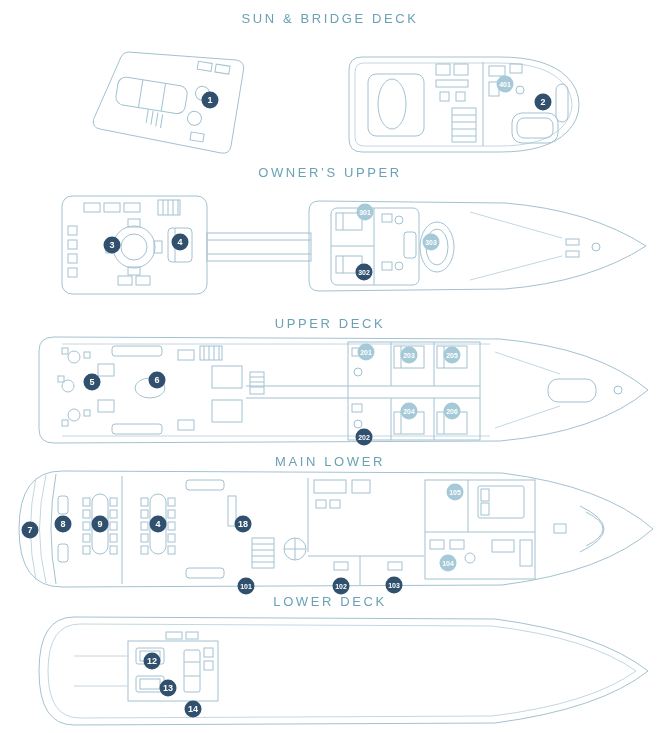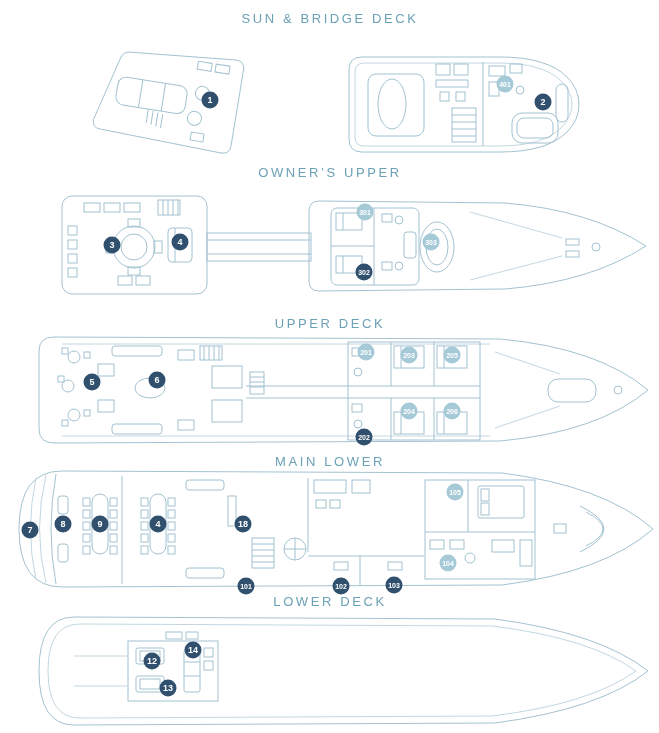--- a/index.html
+++ b/index.html
@@ -263,15 +263,15 @@
       <div class="marker dark" style="left: 100px; top: 524px;">9</div>
       <div class="marker dark" style="left: 158px; top: 524px;">4</div>
       <div class="marker dark" style="left: 243px; top: 524px;">18</div>
       <div class="marker dark small-text" style="left: 246px; top: 586px;">101</div>
       <div class="marker dark small-text" style="left: 341px; top: 586px;">102</div>
       <div class="marker dark small-text" style="left: 394px; top: 585px;">103</div>
       <div class="marker light small-text" style="left: 448px; top: 563px;">104</div>
       <div class="marker light small-text" style="left: 455px; top: 492px;">105</div>
       <div class="marker dark" style="left: 152px; top: 661px;">12</div>
       <div class="marker dark" style="left: 168px; top: 688px;">13</div>
-      <div class="marker dark" style="left: 193px; top: 650px;">14</div>
+      <div class="marker dark" style="left: 193px; top: 709px;">14</div>
     </div>
 </div>
 
 </body></html>

